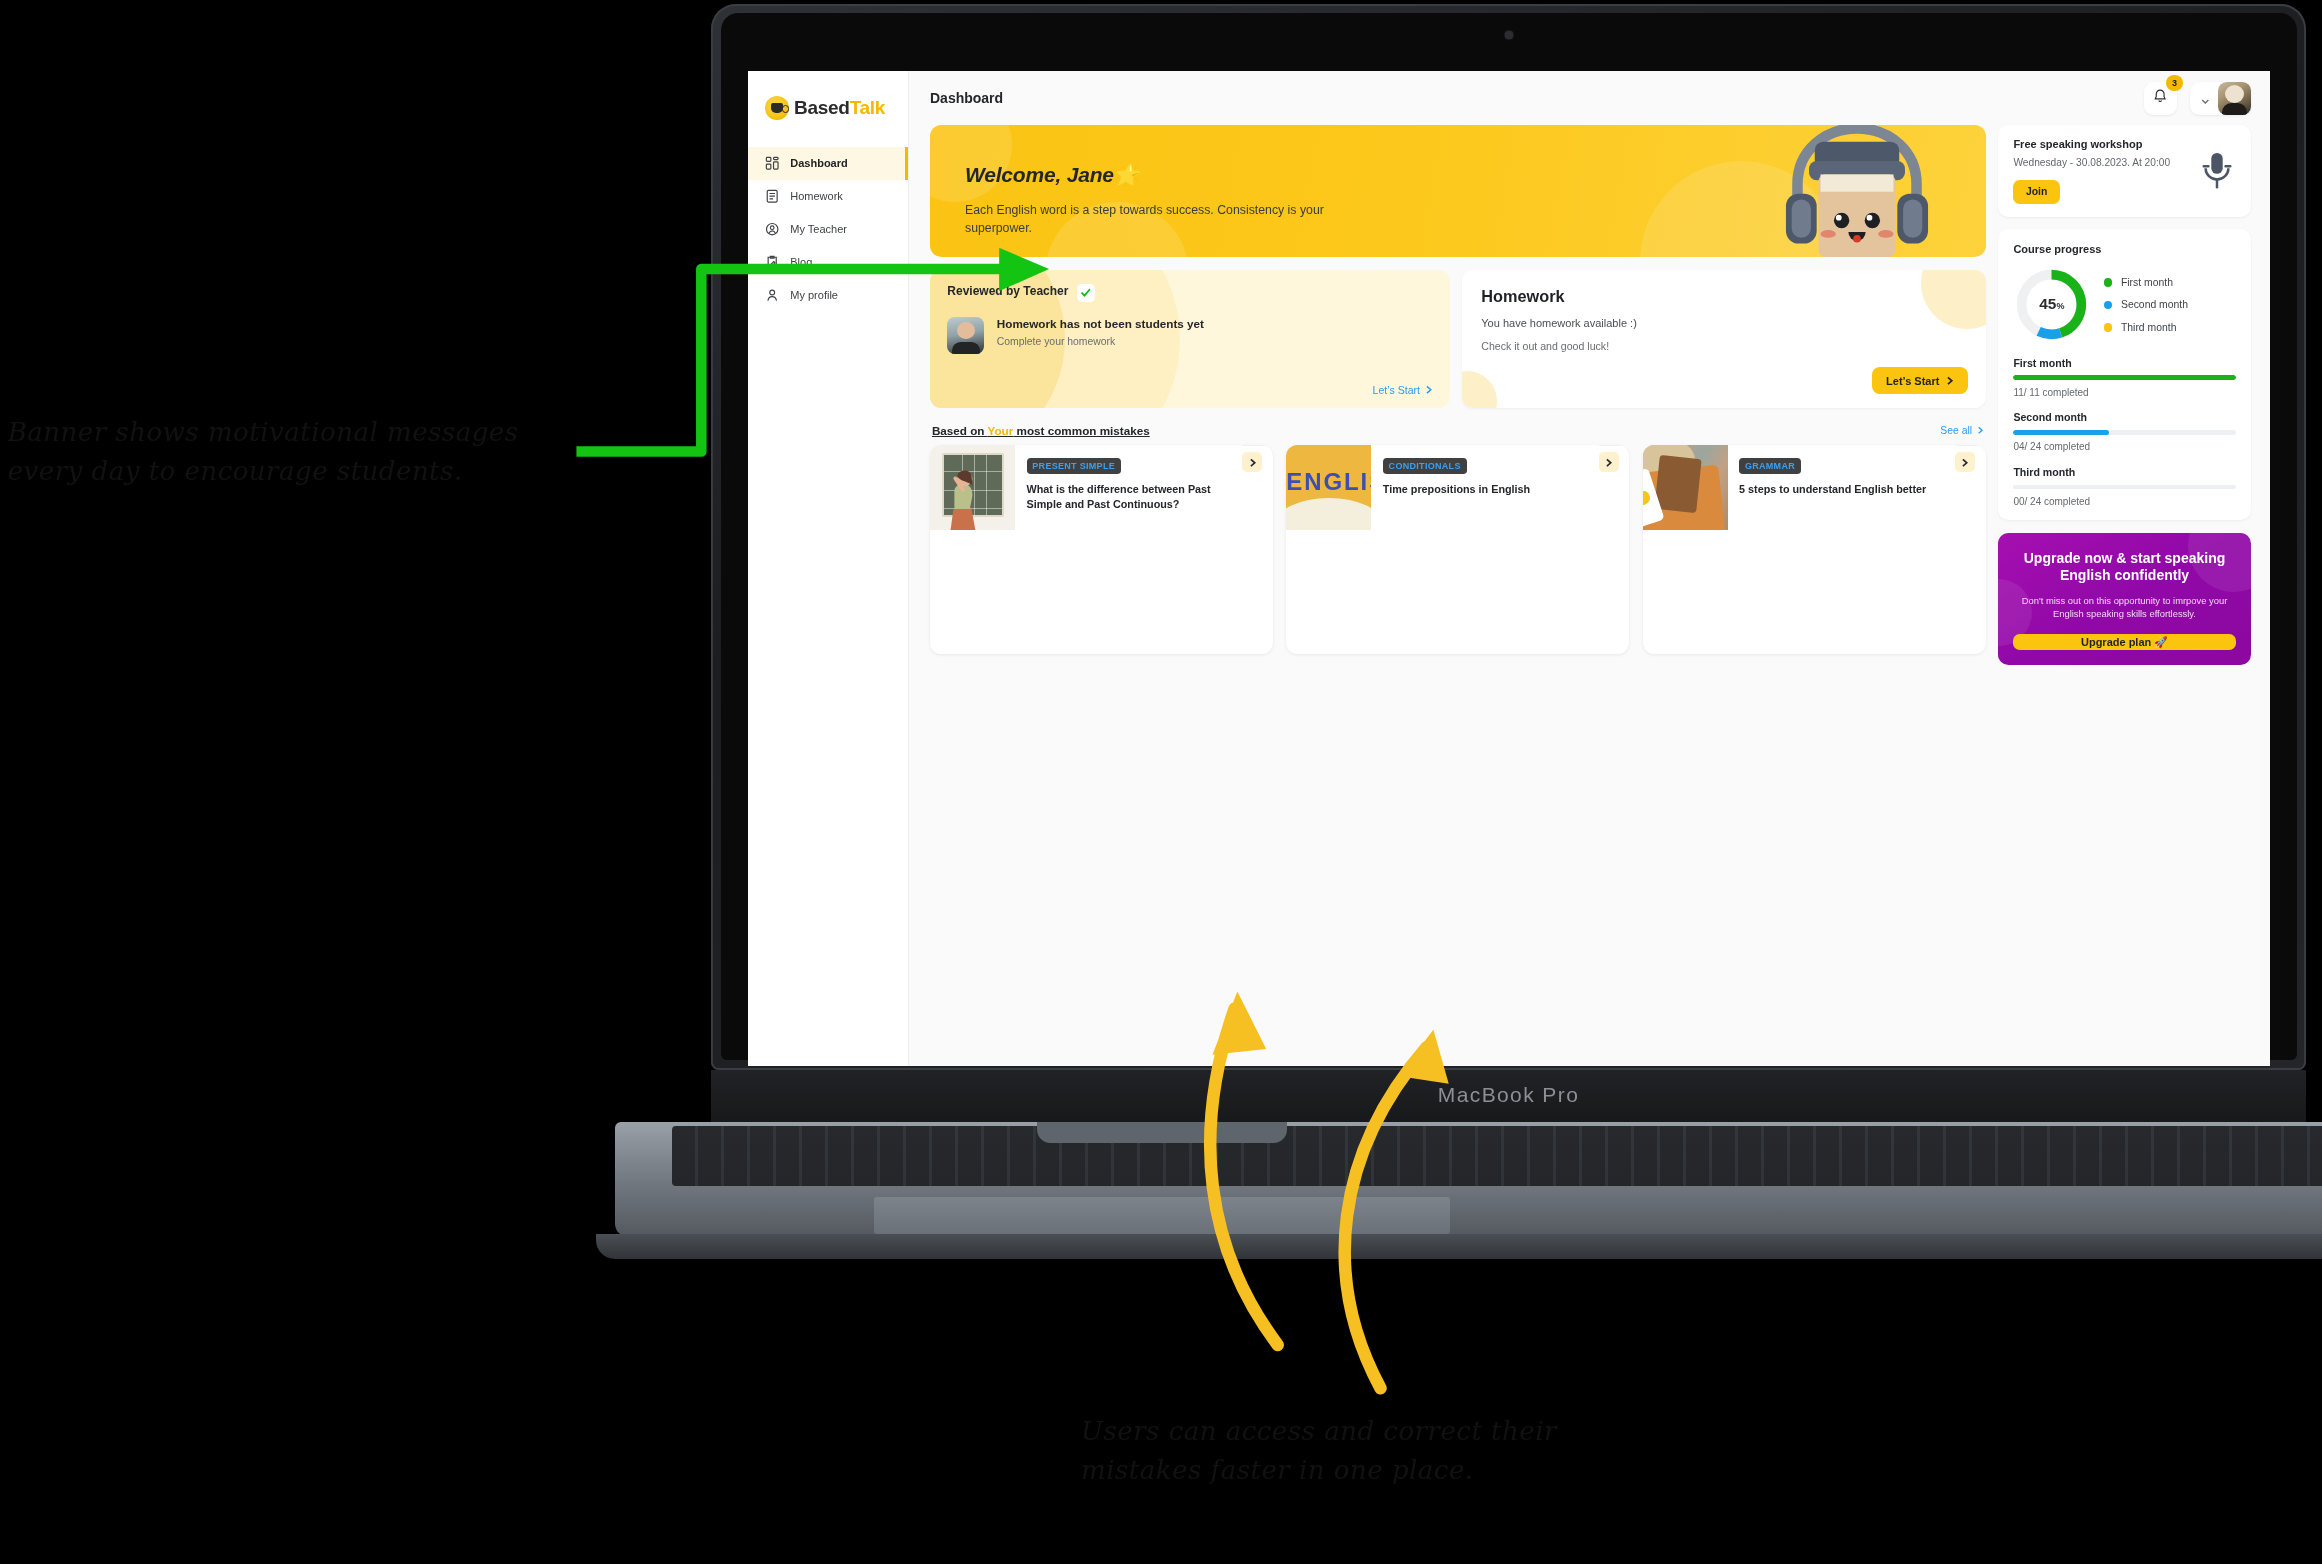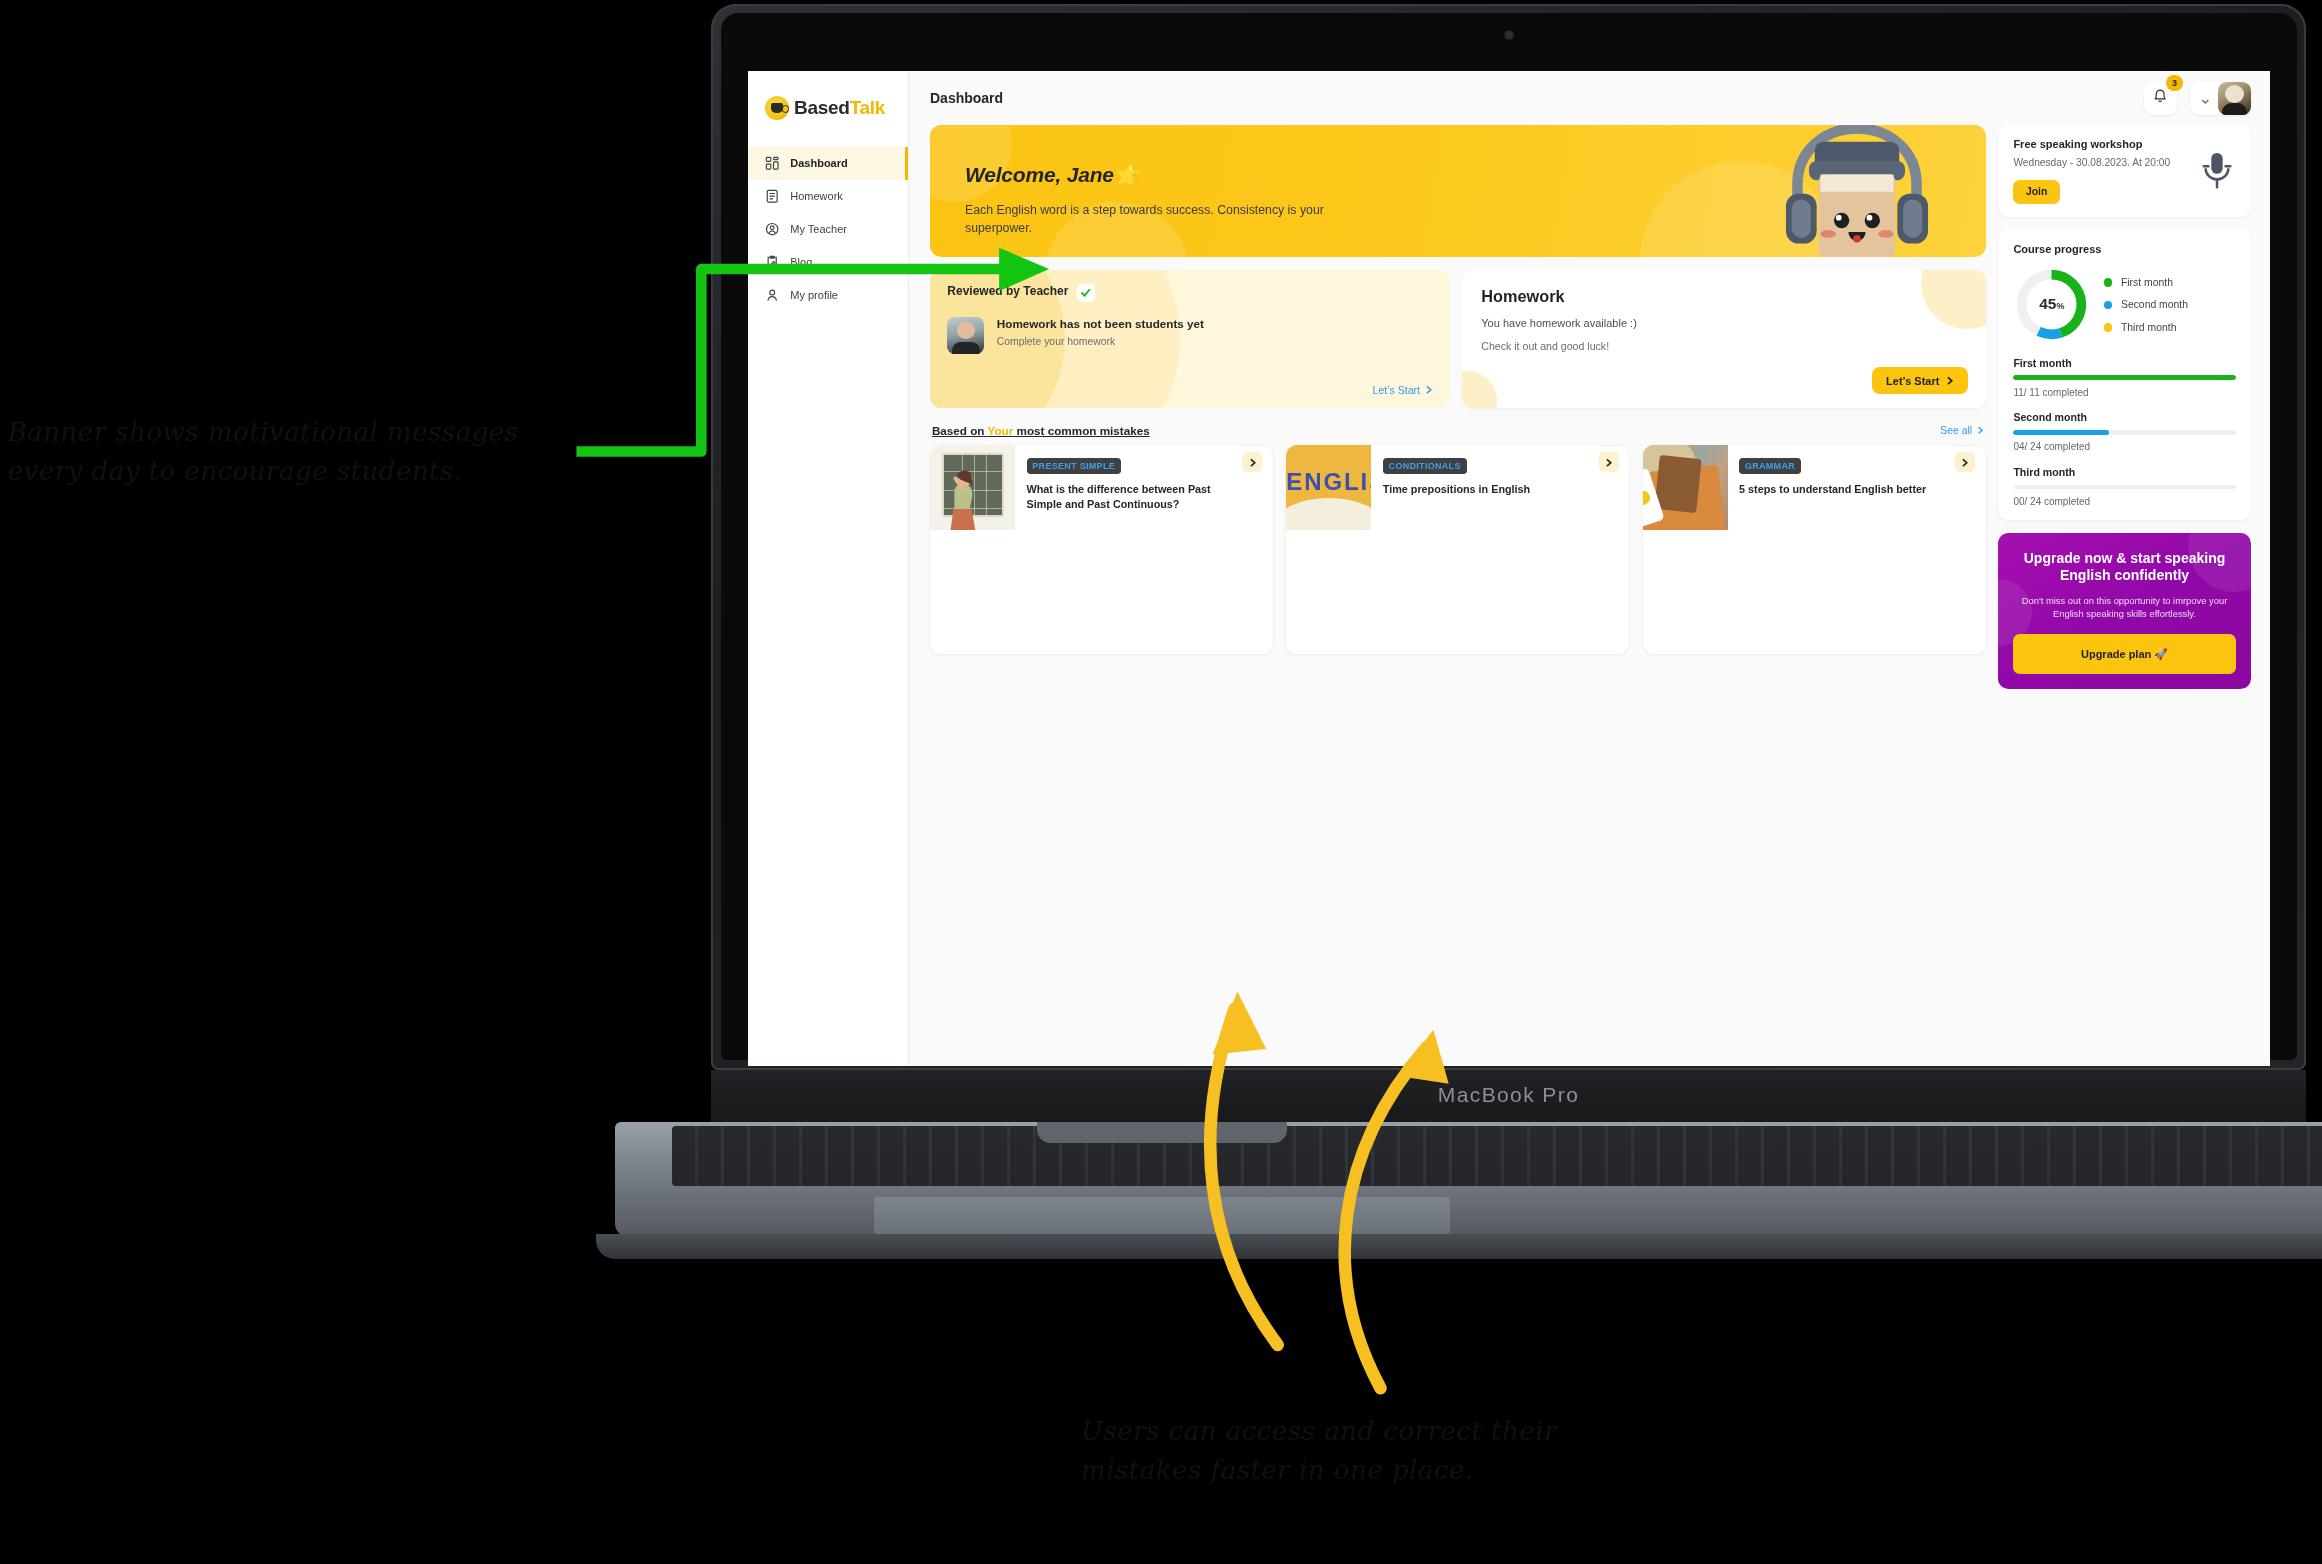--- a/index.html
+++ b/index.html
@@ -231,21 +231,21 @@
   .mon-sub { margin-top:6.7px; font-size:10px; color:#64686e; }
 
   .upgrade { position:relative; border-radius:10.6px; overflow:hidden; padding:17.3px 15.4px 15.4px;
     background: linear-gradient(150deg,#a60fb0 0%, #9108a8 50%, #8c089f 100%); text-align:center; }
   .up-blob { position:absolute; border-radius:50%; background:rgba(255,255,255,.08); }
   .ub1 { width:92px; height:92px; right:-29px; top:-33px; }
   .ub2 { width:67px; height:67px; left:-33px; top:46px; }
   .up-title { position:relative; font-size:14px; font-weight:800; color:#fff; line-height:1.22; }
   .up-sub { position:relative; margin-top:9.6px; font-size:9.4px; color:#f3d9f5; line-height:1.42; }
   .btn-upgrade { position:relative; margin-top:13.4px; width:100%; background:#fbc40f; border:none;
-    border-radius:6.7px; height:40px; font-size:11px; font-weight:700; color:#1f2125; cursor:pointer;
+    border-radius:6.7px; height:16px; font-size:11px; font-weight:700; color:#1f2125; cursor:pointer;
     font-family:"Liberation Sans",sans-serif;text-align:center; }
 
   
   .anno { position:absolute; color:#111; font-family:"DejaVu Serif", serif; font-style:italic;
     font-size:26px; line-height:1.5; letter-spacing:0.5px; }
   #anno-top { left:7.7px; top:413px; width:576px; }
   #anno-bottom { left:1081px; top:1412px; width:538px; }
   .anno-svg { position:absolute; left:0; top:0; width:2323px; height:1564px; pointer-events:none; }
 </style>
 </head>

